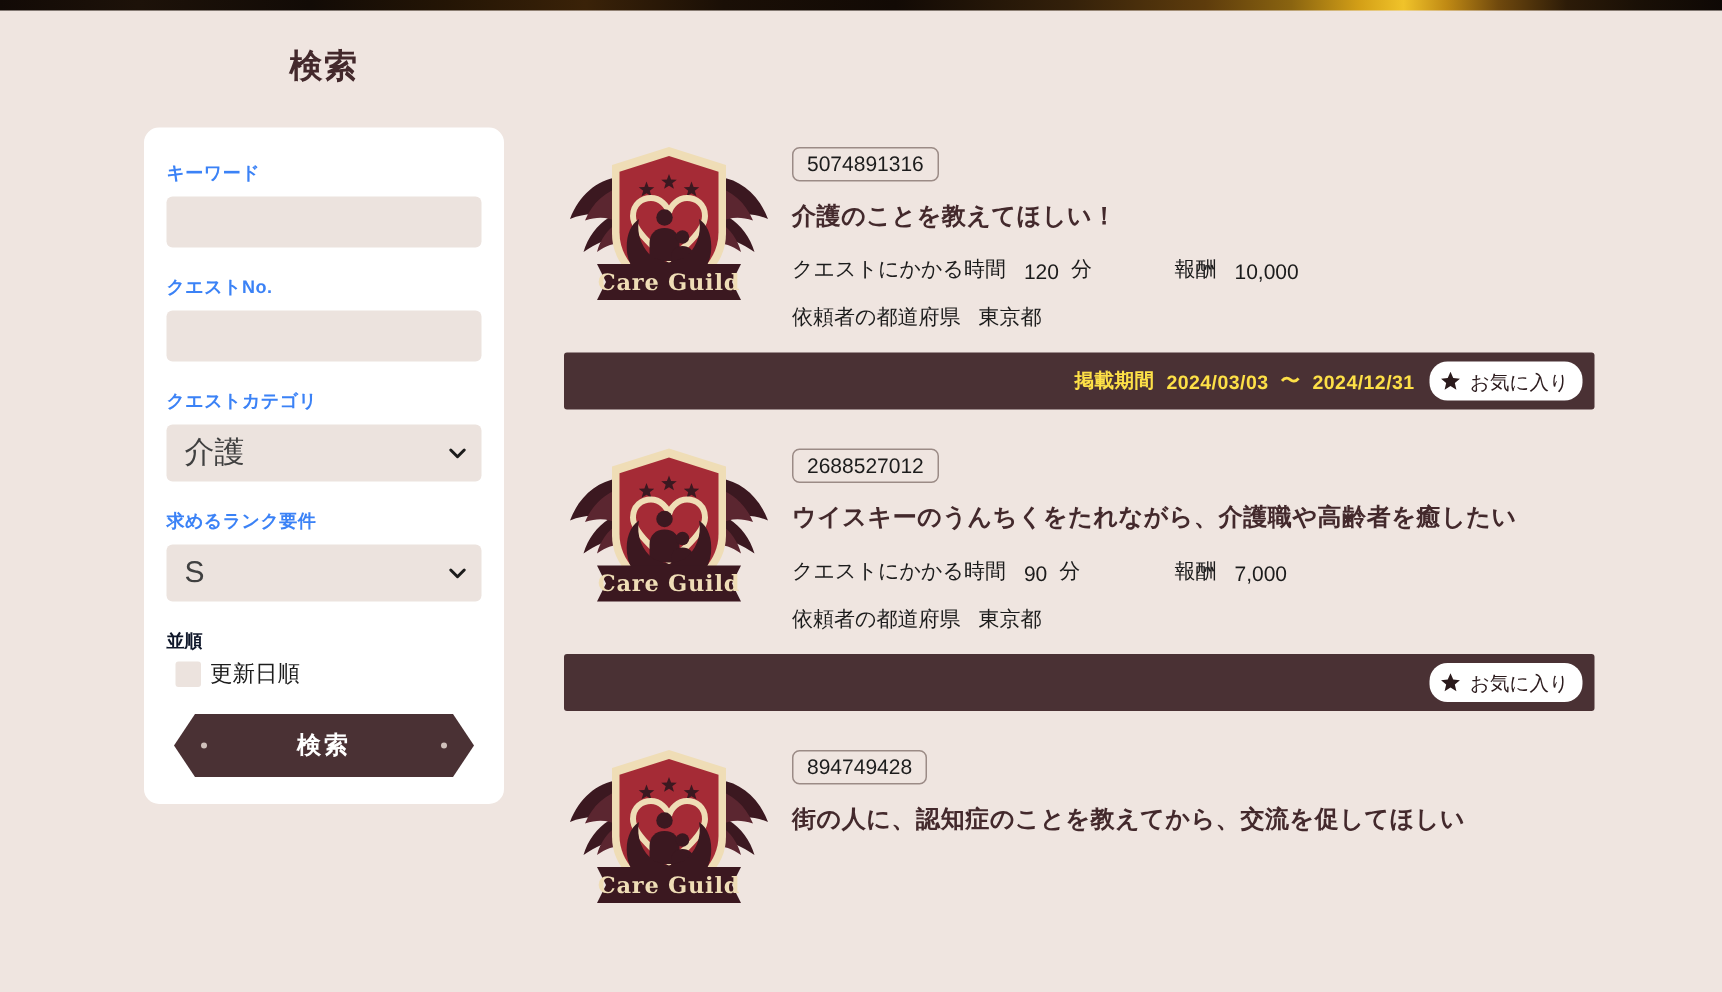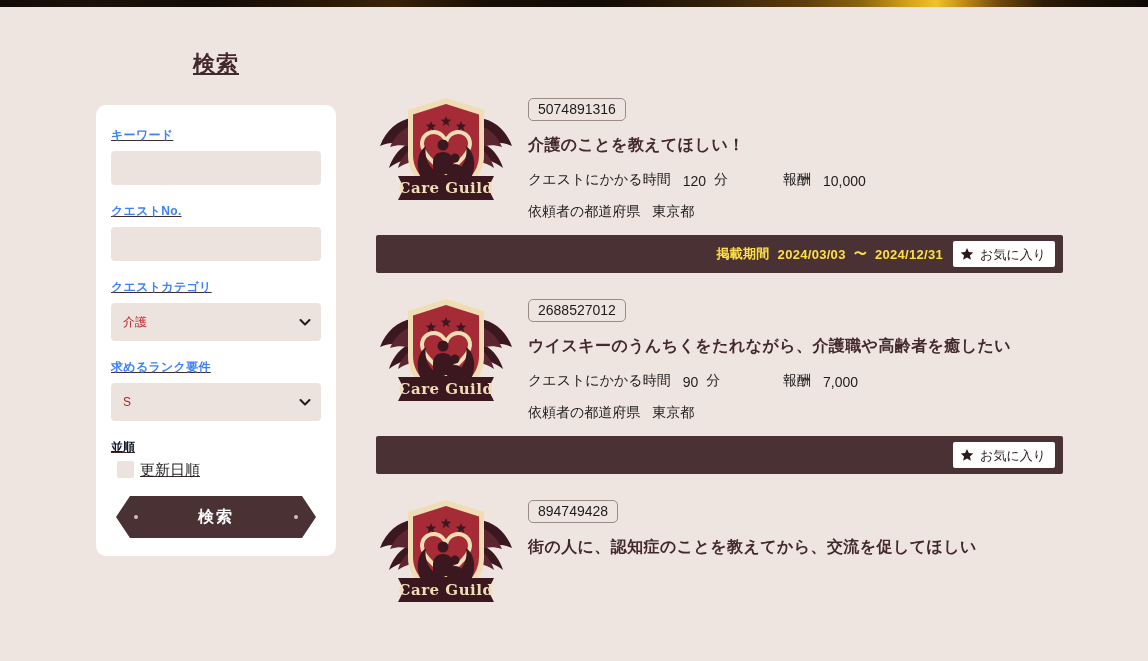--- a/index.html
+++ b/index.html
@@ -53,22 +53,21 @@
     height: 654px;
     display: flex;
     align-items: flex-start;
   }
 
   
   .search-col {
     width: 376px;
     flex: 0 0 376px;
     padding-left: 0;
-    padding-top: 46px;
-    text-decoration: underline;
+    padding-top: 26px;
   }
 
   .search-title {
     font-size: 22px;
     font-weight: bold;
     color: #43292c;
     text-align: center;
     width: 240px;
     margin-left: 96px;
     letter-spacing: 1px;
@@ -113,22 +112,22 @@
     margin-bottom: 18px;
   }
 
   .field-select {
     width: 100%;
     height: 38px;
     background: #ece3de;
     border: none;
     border-radius: 4px;
     outline: none;
-    font-size: 12px;
-    color: #b91c1c;
+    font-size: 20px;
+    color: #404040;
     padding: 0 28px 0 12px;
     font-family: inherit;
     -webkit-appearance: none;
     appearance: none;
     cursor: pointer;
   }
 
   .select-chevron {
     position: absolute;
     right: 10px;
@@ -327,21 +326,21 @@
     letter-spacing: .3px;
     display: flex;
     align-items: center;
     gap: 8px;
   }
   .period .tilde { font-size: 13px; }
 
   .fav-btn {
     background: #ffffff;
     border: none;
-    border-radius: 2px;
+    border-radius: 12px;
     height: 26px;
     padding: 0 9px 0 7px;
     display: flex;
     align-items: center;
     gap: 6px;
     cursor: pointer;
     font-family: inherit;
   }
   .fav-btn .star {
     width: 14px;

